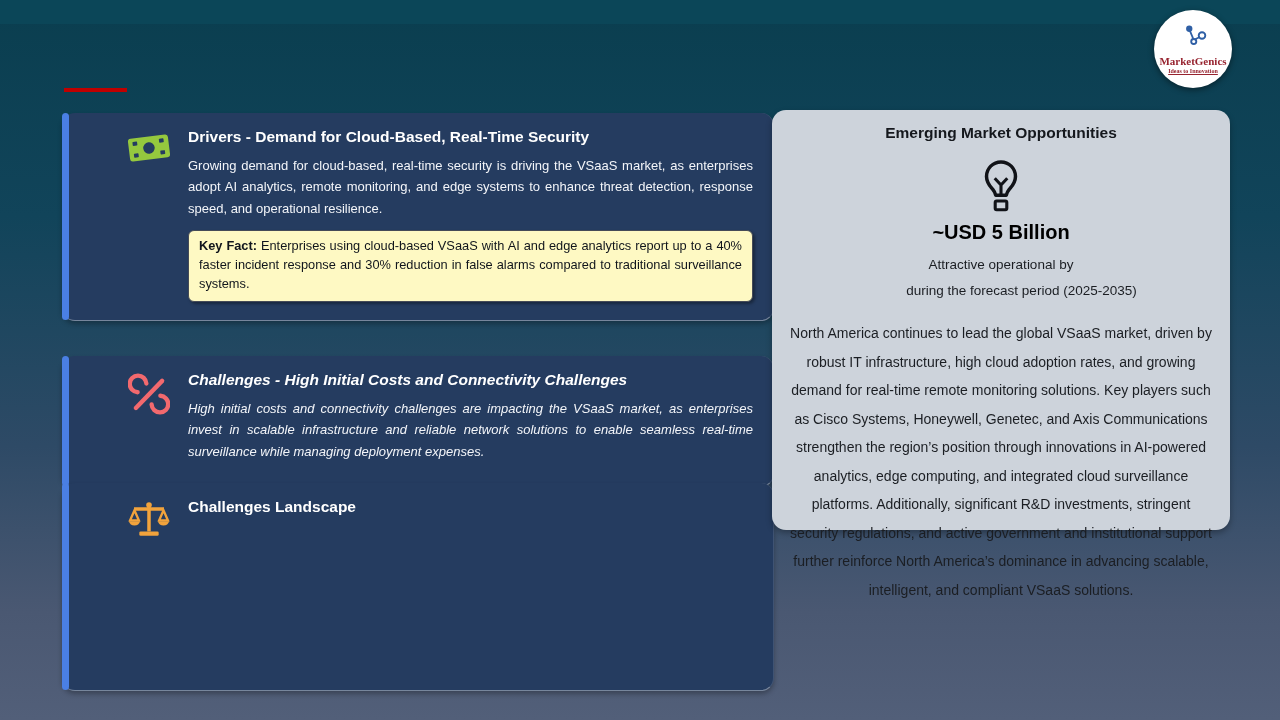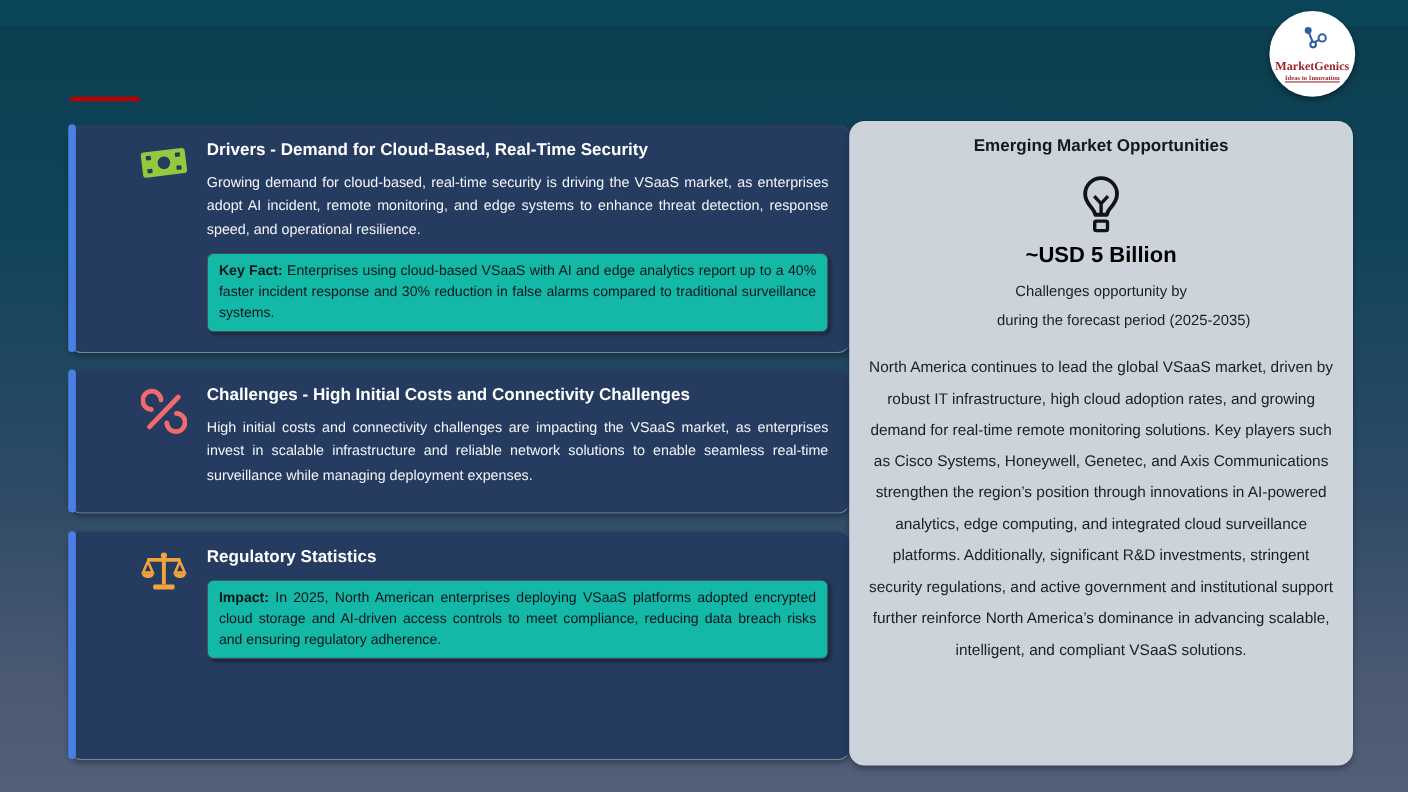--- a/index.html
+++ b/index.html
@@ -16,32 +16,32 @@
   .logo{position:absolute;left:1154px;top:10px;width:78px;height:78px;background:#ffffff;border-radius:50%;
         box-shadow:0 2px 6px rgba(0,0,0,.45);display:flex;flex-direction:column;justify-content:center;text-align:center;}
   .logo-name{font-family:"Liberation Serif","DejaVu Serif",serif;font-weight:bold;font-size:11px;color:#97232f;line-height:1.1;margin-top:1px;}
   .logo-tagline{font-family:"Liberation Serif","DejaVu Serif",serif;font-weight:bold;font-size:6px;color:#97232f;text-decoration:underline;margin-top:1px;}
   
   .card{position:absolute;left:62px;width:663px;background:#253c60;border-radius:13px;display:flex;
         border-bottom:1px solid rgba(255,255,255,.38);border-right:1px solid rgba(255,255,255,.12);
         box-shadow:0 3px 5px rgba(0,0,0,.28);padding-left:48px;}
   .card::before{content:"";position:absolute;left:0;top:0;bottom:0;width:7px;border-radius:8px;background:#4a7fe4;}
   .card1{top:113px;height:207px;}
-  .card2{top:336px;height:130px;}
+  .card2{top:356px;height:130px;font-style:italic;}
   .card3{top:483px;height:207px;}
   .card-icon{width:78px;flex:0 0 78px;display:flex;justify-content:center;align-items:flex-start;padding-top:17px;}
   .card-content{flex:1;padding:13px 20px 12px 0;}
   .card-title{margin:2px 0 9px 0;font-size:15.5px;font-weight:bold;color:#ffffff;}
   .card-body{margin:0;font-size:13px;line-height:1.64;color:#f3f5f9;text-align:justify;}
-  .callout{margin-top:11px;background:#14b8a6;border:1px solid #454b57;border-radius:6px;
+  .callout{margin-top:11px;background:#fef9c3;border:1px solid #454b57;border-radius:6px;
            padding:6px 10px 7px 10px;font-size:12.8px;line-height:1.48;color:#10151c;text-align:justify;
            box-shadow:2px 2px 3px rgba(0,0,0,.35);}
   .callout b{font-weight:bold;}
   
-  .panel{position:absolute;left:772px;top:110px;width:458px;height:586px;background:#cdd3db;border-radius:14px;
+  .panel{position:absolute;left:772px;top:110px;width:458px;height:420px;background:#cdd3db;border-radius:14px;
          box-shadow:0 3px 6px rgba(0,0,0,.3);text-align:center;color:#1b1e23;}
   .panel-title{margin:14px 0 0 0;font-size:15.5px;font-weight:bold;color:#15181d;}
   .bulb-wrap{margin-top:16px;height:58px;display:flex;justify-content:center;align-items:center;}
   .panel-value{margin-top:5px;font-size:20px;font-weight:bold;color:#000000;}
   .panel-sub{margin-top:13px;font-size:13.5px;}
   .panel-region{margin-top:9px;font-size:18px;font-weight:bold;color:#15181d;}
   .panel-period{margin-top:11px;font-size:13.5px;margin-left:41px;}
   .panel-desc{margin:21px 0 0 0;padding:0 18px;font-size:14px;line-height:2.04;color:#1b1e23;}
 </style>
 </head>
@@ -76,21 +76,21 @@
           <circle cx="32" cy="23" r="8" fill="#253c60"></circle>
           <rect x="10" y="12" width="6.5" height="5.5" rx="1" fill="#253c60"></rect>
           <rect x="47" y="12" width="6.5" height="5.5" rx="1" fill="#253c60"></rect>
           <rect x="10" y="28.5" width="6.5" height="5.5" rx="1" fill="#253c60"></rect>
           <rect x="47" y="28.5" width="6.5" height="5.5" rx="1" fill="#253c60"></rect>
         </g>
       </svg>
     </div>
     <div class="card-content">
       <h2 class="card-title">Drivers - Demand for Cloud-Based, Real-Time Security</h2>
-      <p class="card-body">Growing demand for cloud-based, real-time security is driving the VSaaS market, as enterprises adopt AI incident, remote monitoring, and edge systems to enhance threat detection, response speed, and operational resilience.</p>
+      <p class="card-body">Growing demand for cloud-based, real-time security is driving the VSaaS market, as enterprises adopt AI analytics, remote monitoring, and edge systems to enhance threat detection, response speed, and operational resilience.</p>
       <div class="callout"><b>Key Fact:</b><span> Enterprises using cloud-based VSaaS with AI and edge analytics report up to a 40% faster incident response and 30% reduction in false alarms compared to traditional surveillance systems.</span></div>
     </div>
   </section>
 
   <section class="card card2">
     <div class="card-icon">
       <svg width="42" height="42" viewBox="0 0 48 48" fill="none" stroke="#f2696e" stroke-width="5" stroke-linecap="round">
         <path d="M21 12 a9.5 9.5 0 1 0 -10 10"></path>
         <path d="M27 36 a9.5 9.5 0 1 0 10 -10"></path>
         <line x1="9" y1="40" x2="39" y2="9"></line>
@@ -109,32 +109,31 @@
         <line x1="25" y1="6" x2="25" y2="35" stroke-width="4"></line>
         <line x1="8" y1="9.5" x2="42" y2="9.5" stroke-width="4"></line>
         <path d="M8.5 11 L3.5 22.5 h10 z" stroke-width="2.6"></path>
         <path d="M2 23.5 a6.8 6.8 0 0 0 13 0 z" fill="#f2a33c" stroke="none"></path>
         <path d="M41.5 11 L36.5 22.5 h10 z" stroke-width="2.6"></path>
         <path d="M35 23.5 a6.8 6.8 0 0 0 13 0 z" fill="#f2a33c" stroke="none"></path>
         <rect x="14" y="35" width="22" height="5" rx="1.5" fill="#f2a33c" stroke="none"></rect>
       </svg>
     </div>
     <div class="card-content">
-      <h2 class="card-title">Regulatory Statistics</h2>
-      <div class="callout"><b>Impact:</b><span> In 2025, North American enterprises deploying VSaaS platforms adopted encrypted cloud storage and AI-driven access controls to meet compliance, reducing data breach risks and ensuring regulatory adherence.</span></div>
+      <h2 class="card-title">Challenges Landscape</h2>
     </div>
   </section>
 
   <aside class="panel">
     <h2 class="panel-title">Emerging Market Opportunities</h2>
     <div class="bulb-wrap">
       <svg width="42" height="56" viewBox="0 0 42 58" fill="none" stroke="#111318" stroke-width="3.6" stroke-linejoin="round">
         <path d="M21 3 a15 15 0 0 1 15 15 c0 6.5 -3.5 10 -6.5 13.5 c-1.5 1.8 -2.5 3.5 -3 6 h-11 c-.5 -2.5 -1.5 -4.2 -3 -6 c-3 -3.5 -6.5 -7 -6.5 -13.5 a15 15 0 0 1 15 -15 z"></path>
         <path d="M14.5 20 l6.5 7 l6.5 -7 M21 27 v10" stroke-width="3.2"></path>
         <rect x="15" y="43.5" width="12" height="9" rx="1.5" stroke-width="3.2"></rect>
       </svg>
     </div>
     <div class="panel-value">~USD 5 Billion</div>
-    <div class="panel-sub">Challenges opportunity by</div>
+    <div class="panel-sub">Attractive operational by</div>
     <div class="panel-period">during the forecast period (2025-2035)</div>
     <p class="panel-desc">North America continues to lead the global VSaaS market, driven by robust IT infrastructure, high cloud adoption rates, and growing demand for real-time remote monitoring solutions. Key players such as Cisco Systems, Honeywell, Genetec, and Axis Communications strengthen the region’s position through innovations in AI-powered analytics, edge computing, and integrated cloud surveillance platforms. Additionally, significant R&amp;D investments, stringent security regulations, and active government and institutional support further reinforce North America’s dominance in advancing scalable, intelligent, and compliant VSaaS solutions.</p>
   </aside>
 </div>
 
 </body></html>

